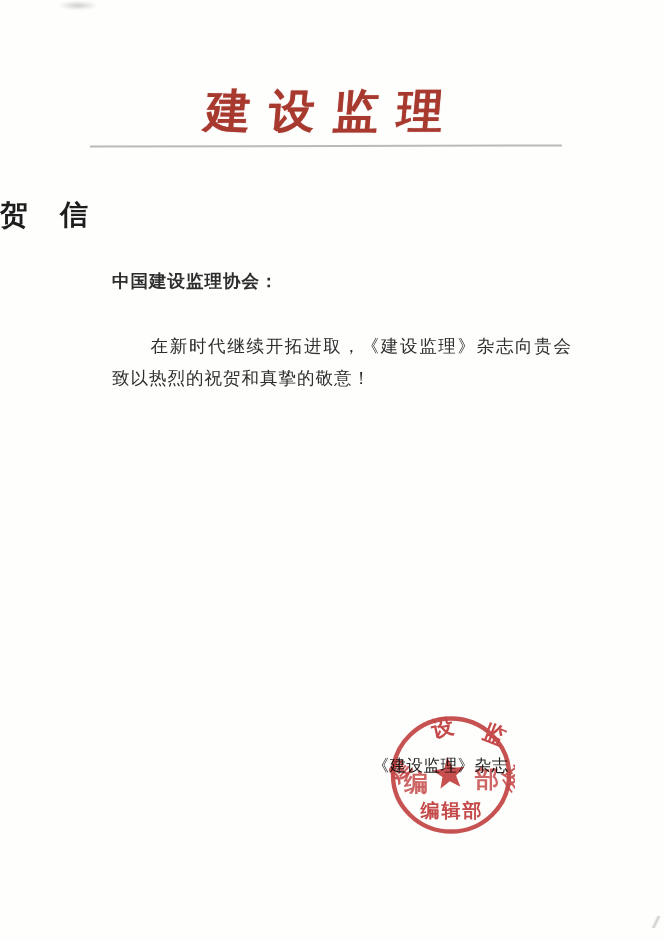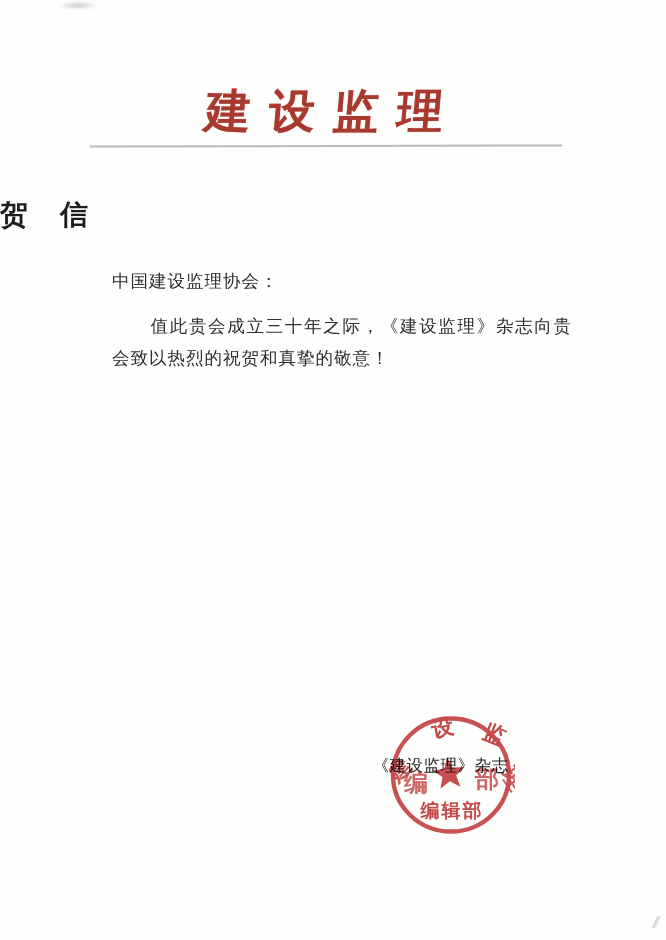--- a/index.html
+++ b/index.html
@@ -48,21 +48,21 @@
     letter-spacing:2px;
   }
   .body-block{
     position:absolute;left:112px;top:265px;width:460px;
     font-size:17.5px;line-height:32.6px;
     letter-spacing:1px;
     text-align:justify;
     color:#2d2d2d;
   }
   .body-block p{margin:0;text-indent:2.2em;}
-  .body-block p.salutation{text-indent:0;margin-bottom:12px;}
+  .body-block p.salutation{text-indent:0;margin-bottom:32px;font-weight:bold;}
   .signature-block{
     position:absolute;left:368px;top:749px;width:145px;
     text-align:center;
     font-size:16.5px;line-height:33.5px;
     letter-spacing:.5px;
     color:#242424;
     z-index:1;
   }
   .seal{
     position:absolute;left:389px;top:713px;width:126px;height:126px;
@@ -85,21 +85,21 @@
   <div class="smudge-bottom"></div>
 
   <div class="masthead">建设监理</div>
 
   <div class="rule"></div>
 
   <div class="letter-title">贺　信</div>
 
   <div class="body-block">
     <p class="salutation">中国建设监理协会：</p>
-    <p>值此贵会成立三十年之际，《建设监理》杂志向贵会致以热烈的祝贺和真挚的敬意！</p>
+    <p>在新时代继续开拓进取，《建设监理》杂志向贵会致以热烈的祝贺和真挚的敬意！</p>
   </div>
 
   <div class="signature-block">
     <div>《建设监理》杂志</div>
   </div>
 
   <svg class="seal" viewBox="0 0 126 126">
     <ellipse cx="62" cy="62" rx="58" ry="56.5" fill="none" stroke="#c13b3b" stroke-width="4.4" opacity=".95"></ellipse>
     <polygon points="60,44 64.2,55.2 76.2,55.7 66.9,63.2 70,74.8 60,68.2 50,74.8 53.2,63.2 43.8,55.7 55.8,55.2" fill="#c13b3b" opacity=".97" transform="rotate(-6 60 61)"></polygon>
     <text font-size="22" text-anchor="middle" transform="translate(16,62) rotate(-48)" opacity=".9">建</text>

